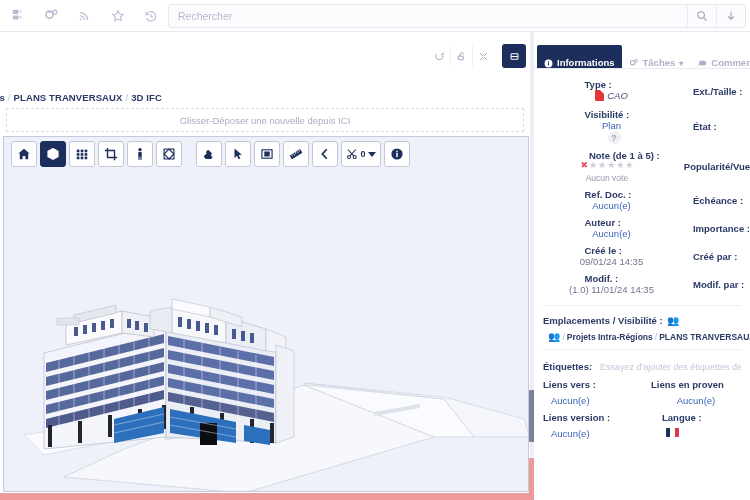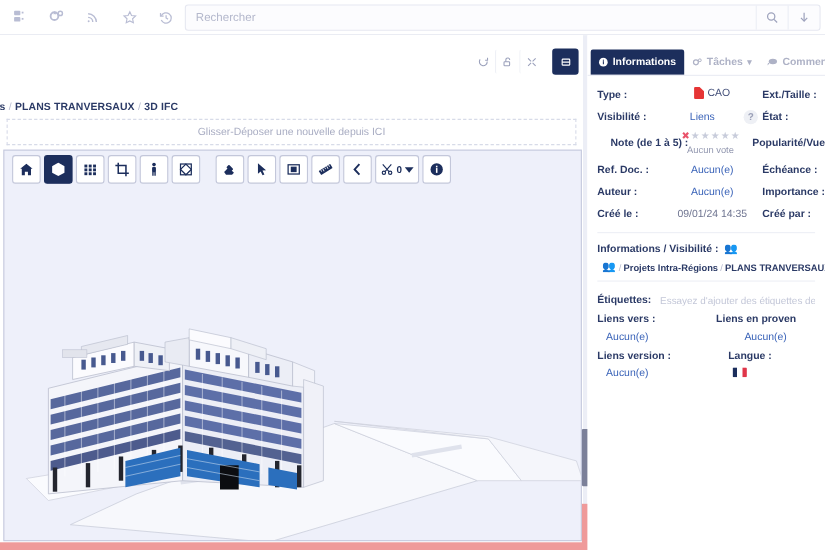--- a/index.html
+++ b/index.html
@@ -115,36 +115,36 @@
   }
   .vbtn.active { background:#1c2e5c; border-color:#1c2e5c; color:#ffffff; }
   .vbtn.wide { width:40px; gap:2px; }
   .vgap { width:8px; }
   .cutcount { font-size:9px; font-weight:bold; color:#1c2e5c; }
   .caret { width:0;height:0;border-left:4px solid transparent;border-right:4px solid transparent;border-top:5px solid #1c2e5c; }
 
   
   .tabs { position:absolute; left:3px; top:13px; display:flex; align-items:stretch; height:23px; }
   .tab {
-    display:flex; align-items:center; gap:4px; padding:0 7px; height:23px;
+    display:flex; align-items:flex-end; gap:4px; padding:0 7px; height:23px;
     font-size:9.5px; color:#aeb2c6; cursor:pointer; white-space:nowrap; font-weight:bold;
   }
   .tab.active { background:#1c2e5c; color:#ffffff; border-radius:2px 2px 0 0; }
   .tabsep { position:absolute; left:0; top:36px; width:216px; height:1px; background:#e9ebf3; }
 
   .fields { position:absolute; left:0px; top:44px; width:216px; }
   .frow { display:flex; align-items:center; min-height:20px; padding:3px 0; }
-  .fcol { width:155px; display:flex; align-items:center; }
+  .fcol { width:155px; display:flex; align-items:center;flex-direction:column; }
   .fcol2 { flex:1; display:flex; align-items:center; }
   .flabel { font-size:9.5px; color:#2b3a66; font-weight:bold; width:72px; padding-left:9px; white-space:nowrap; }
   .fvalue { font-size:9.5px; color:#44507a; flex:1; text-align:center; white-space:nowrap; }
   .fvalue.link { color:#3a63b8; cursor:pointer; }
   .fvalue.muted { color:#6e7490; }
 
-  .cao-badge { display:inline-flex; align-items:center; gap:3px; }
+  .cao-badge { display:inline-flex; align-items:center; gap:3px;font-style:italic; }
   .cao-icon { width:9px; height:11px; background:#e63535; position:relative; border-radius:1px 0 1px 1px; }
   .cao-icon:after{content:"";position:absolute;right:0;top:0;border-left:4px solid transparent;border-top:4px solid #fff;}
 
   .help-circle {
     width:13px;height:13px;border-radius:50%;background:#eef0f5;color:#9ca1b8;
     font-size:9px;display:inline-flex;align-items:center;justify-content:center;margin-left:5px;
     font-weight:bold; cursor:pointer;
   }
   .stars-block { display:flex; flex-direction:column; align-items:center; flex:1; }
   .stars { display:flex; gap:1px; font-size:9px; color:#c8ccdb; line-height:1; }
@@ -535,21 +535,21 @@
           </span>
         </div>
         <div class="fcol2">
           <span class="flabel" style="width:auto;padding-left:4px;">Ext./Taille :</span>
         </div>
       </div>
 
       <div class="frow">
         <div class="fcol">
           <span class="flabel">Visibilité :</span>
-          <span class="fvalue link">Liens</span>
+          <span class="fvalue link">Plan</span>
           <span class="help-circle">?</span>
         </div>
         <div class="fcol2">
           <span class="flabel" style="width:auto;padding-left:4px;">État :</span>
         </div>
       </div>
 
       <div class="frow">
         <div class="fcol">
           <span class="flabel" style="width:78px;padding-left:21px;">Note (de 1 à 5) :</span>
@@ -593,25 +593,34 @@
       <div class="frow">
         <div class="fcol">
           <span class="flabel">Créé le :</span>
           <span class="fvalue muted">09/01/24 14:35</span>
         </div>
         <div class="fcol2">
           <span class="flabel" style="width:auto;padding-left:4px;">Créé par :</span>
         </div>
       </div>
 
+      <div class="frow">
+        <div class="fcol">
+          <span class="flabel">Modif. :</span>
+          <span class="fvalue muted">(1.0) 11/01/24 14:35</span>
+        </div>
+        <div class="fcol2">
+          <span class="flabel" style="width:auto;padding-left:4px;">Modif. par :</span>
+        </div>
+      </div>
 
       <div class="hr"></div>
 
       <div class="emplrow">
-        <span class="taglabel">Informations / Visibilité :</span>
+        <span class="taglabel">Emplacements / Visibilité :</span>
         <span class="grpicon">👥</span>
       </div>
       <div class="emplpath">
         <span class="grpicon">👥</span>
         <span class="pslash">/</span>
         <span>Projets Intra-Régions</span>
         <span class="pslash">/</span>
         <span>PLANS TRANVERSAUX</span>
 
       </div>

